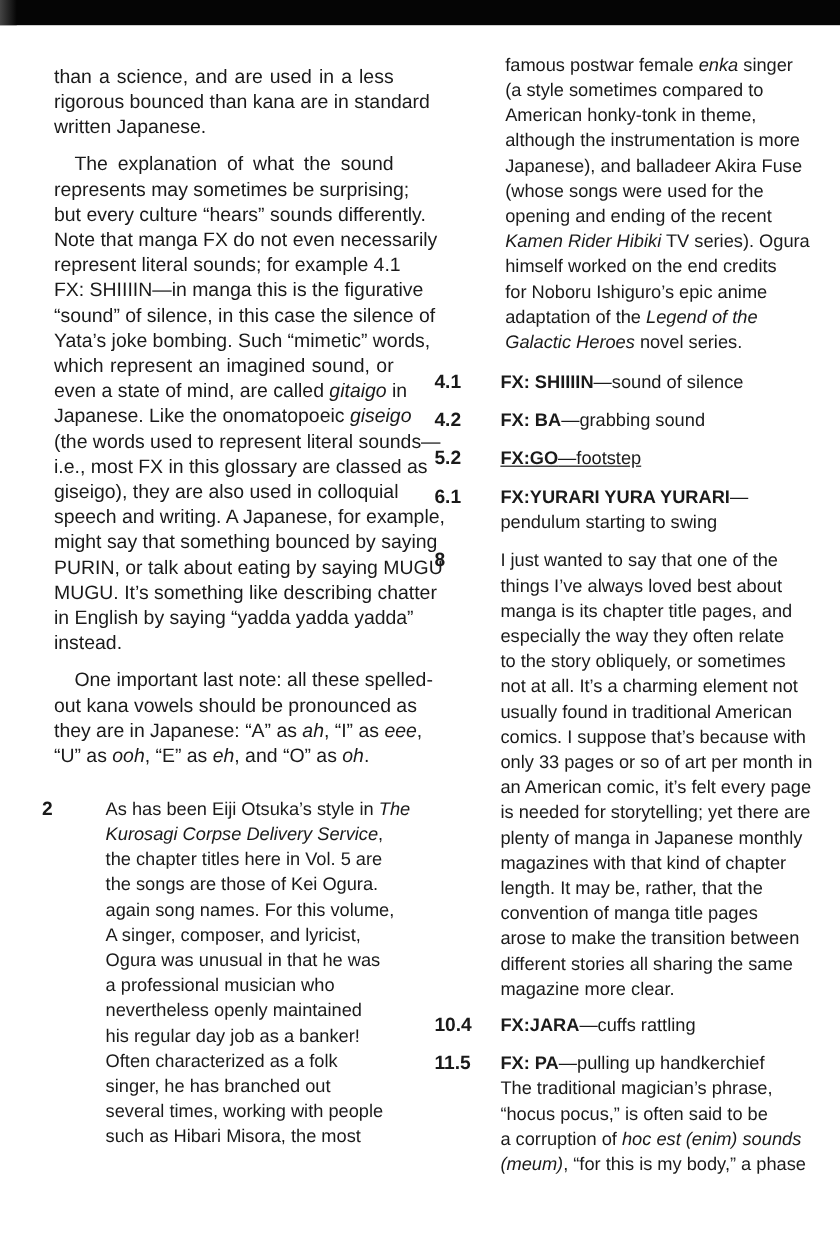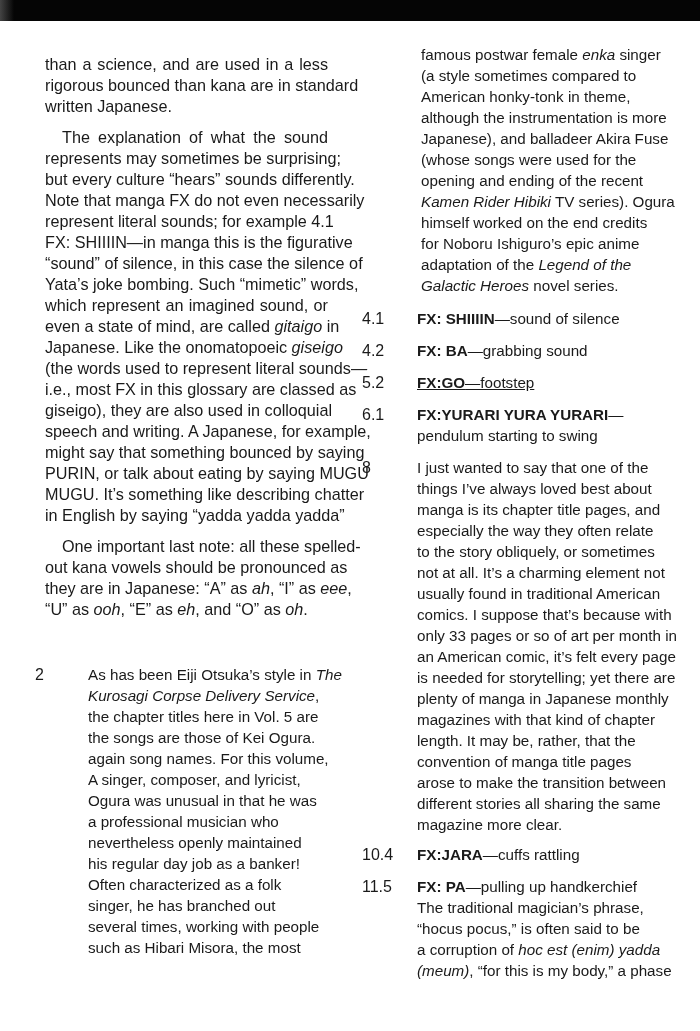--- a/index.html
+++ b/index.html
@@ -11,21 +11,21 @@
   .topbar { position: absolute; left: 0; top: 0; width: 700px; height: 21px; background: #050505; }
   .topbar .fade { position: absolute; left: 0; top: 0; width: 14px; height: 21px; background: linear-gradient(90deg, #444, #050505); }
   .col { position: absolute; top: 44px; font-size: 16.2px; line-height: 21px; }
   .left-col { left: 35px; width: 303px; }
   .para { margin: 10px; text-align: justify; }
   .para .ln { display: block; text-align: justify; text-align-last: justify; white-space: nowrap; }
   .para .ln.last { text-align-last: left; }
   .indent { padding-left: 17px; }
   .ln { display: block; white-space: nowrap; }
   .note { position: absolute; font-size: 15.2px; line-height: 21px; }
-  .num { position: absolute; left: 0; top: 0; font-weight: normal; font-size: 16px; text-align: center; }
+  .num { position: absolute; left: 0; top: 0; font-weight: bold; font-size: 16px; text-align: center; }
   .body { position: absolute; left: 53px; top: 0; }
   .fx { font-weight: bold; }
   i { font-style: italic; }
 </style>
 </head>
 <body>
 
 <div class="topbar">
     <div class="fade"></div>
   </div>
@@ -49,20 +49,21 @@
     <span class="ln">even a state of mind, are called <i>gitaigo</i> in</span>
     <span class="ln">Japanese. Like the onomatopoeic <i>giseigo</i></span>
     <span class="ln">(the words used to represent literal sounds—</span>
     <span class="ln">i.e., most FX in this glossary are classed as</span>
     <span class="ln">giseigo), they are also used in colloquial</span>
     <span class="ln">speech and writing. A Japanese, for example,</span>
     <span class="ln">might say that something bounced by saying</span>
     <span class="ln">PURIN, or talk about eating by saying MUGU</span>
     <span class="ln">MUGU. It’s something like describing chatter</span>
     <span class="ln">in English by saying “yadda yadda yadda”</span>
+    <span class="ln last">instead.</span>
   </div>
   <div class="para">
     <span class="ln indent">One important last note: all these spelled-</span>
     <span class="ln">out kana vowels should be pronounced as</span>
     <span class="ln">they are in Japanese: “A” as <i>ah</i>, “I” as <i>eee</i>,</span>
     <span class="ln last">“U” as <i>ooh</i>, “E” as <i>eh</i>, and “O” as <i>oh</i>.</span>
   </div>
 </div>
 
 <div class="note" style="left:35px; top:664px; width:310px;">
@@ -161,16 +162,16 @@
       <span class="ln"><span class="fx">FX:JARA</span><span>—cuffs rattling</span></span>
     </div>
 </div>
 
 <div class="note" style="left:362px; top:876px; width:330px;">
   <span class="num">11.5</span>
   <div class="body" style="left:55px;">
     <span class="ln"><span class="fx">FX: PA</span><span>—pulling up handkerchief</span></span>
     <span class="ln">The traditional magician’s phrase,</span>
     <span class="ln">“hocus pocus,” is often said to be</span>
-    <span class="ln">a corruption of <i>hoc est (enim) yadda</i></span>
+    <span class="ln">a corruption of <i>hoc est (enim) sounds</i></span>
     <span class="ln"><i>(meum)</i>, “for this is my body,” a phase</span>
   </div>
 </div>
 
 </body></html>

